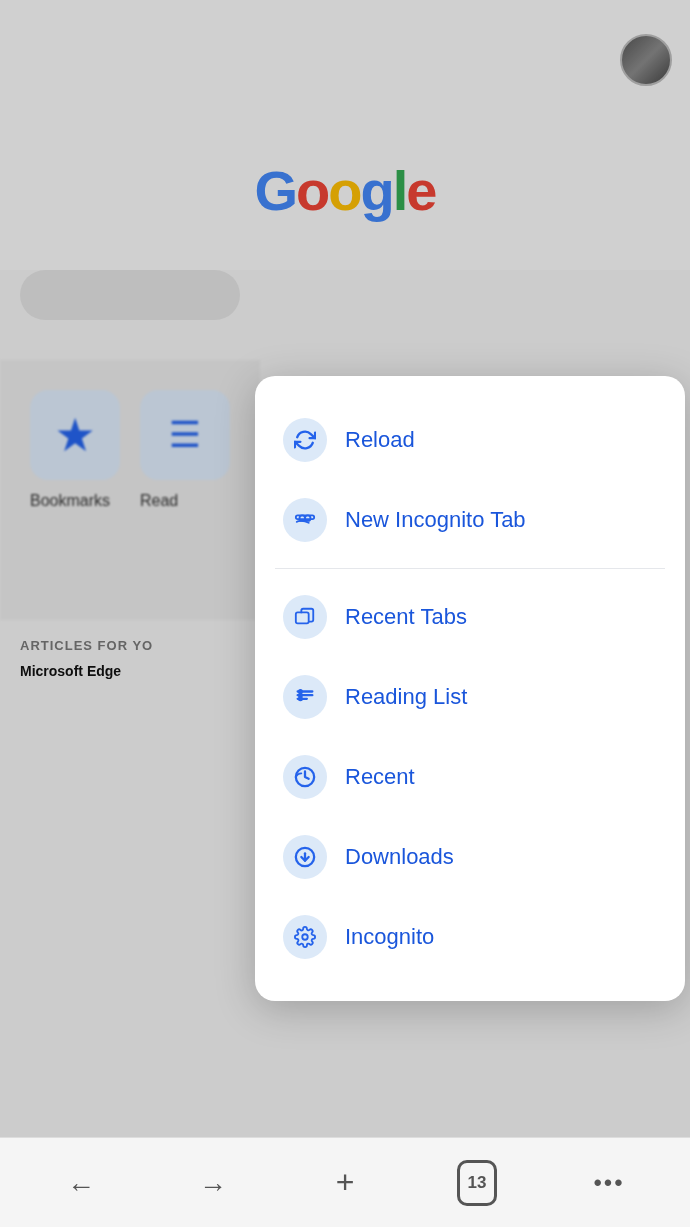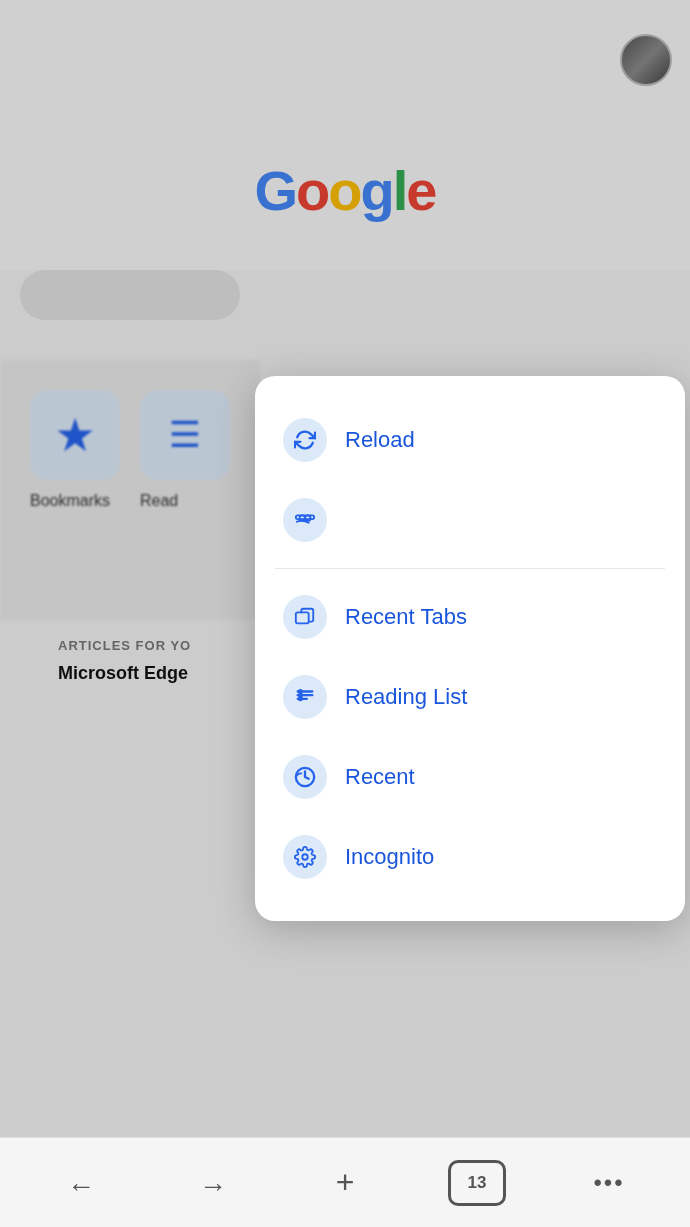--- a/index.html
+++ b/index.html
@@ -145,34 +145,33 @@
       font-size: 16px;
       color: #333;
     }
 
     
     .articles-area {
       position: absolute;
       top: 620px;
       left: 0;
       width: 260px;
-      padding: 18px 14px;
-      margin-left: 44px;
+      padding: 18px 20px;
     }
 
     .articles-label {
       font-size: 13px;
       color: #777;
       font-weight: 600;
       letter-spacing: 1px;
       text-transform: uppercase;
     }
 
     .article-title {
-      font-size: 18px;
+      font-size: 14px;
       font-weight: 700;
       color: #111;
       margin-top: 10px;
     }
 
     
     .overlay {
       position: absolute;
       top: 0; left: 0;
       width: 690px;
@@ -248,21 +247,21 @@
       width: 60px;
       height: 60px;
     }
 
     .nav-icon {
       font-size: 28px;
       color: #555;
     }
 
     .nav-tabs-badge {
-      width: 58px;
+      width: 40px;
       height: 46px;
       border: 3px solid #555;
       border-radius: 10px;
       display: flex;
       align-items: center;
       justify-content: center;
       font-size: 17px;
       font-weight: 600;
       color: #555;
     }
@@ -326,20 +325,21 @@
 
   <div class="menu-item">
     <div class="menu-item-icon">
       <svg width="22" height="22" viewBox="0 0 24 24" fill="none" stroke="#2563EB" stroke-width="2" stroke-linecap="round" stroke-linejoin="round">
         <circle cx="9" cy="10" r="3"></circle>
         <circle cx="15" cy="10" r="3"></circle>
         <path d="M3 14s1-1 5-1 8 2 8 2"></path>
         <rect x="2" y="7" width="20" height="4" rx="2"></rect>
       </svg>
     </div>
+    <span class="menu-item-label">New Incognito Tab</span>
   </div>
 
   <div class="menu-divider"></div>
 
 
   <div class="menu-item">
     <div class="menu-item-icon">
       <svg width="22" height="22" viewBox="0 0 24 24" fill="none" stroke="#2563EB" stroke-width="2" stroke-linecap="round" stroke-linejoin="round">
         <rect x="2" y="7" width="14" height="12" rx="2"></rect>
         <path d="M8 7V5a2 2 0 0 1 2-2h9a2 2 0 0 1 2 2v10a2 2 0 0 1-2 2h-2"></path>
@@ -367,20 +367,30 @@
       <svg width="22" height="22" viewBox="0 0 24 24" fill="none" stroke="#2563EB" stroke-width="2.5" stroke-linecap="round" stroke-linejoin="round">
         <circle cx="12" cy="12" r="10"></circle>
         <polyline points="12 6 12 12 16 14"></polyline>
         <path d="M2 12 C2 12 4 8 8 8" stroke="#2563EB" stroke-width="2"></path>
       </svg>
     </div>
     <span class="menu-item-label">Recent</span>
 
   </div>
 
+  <div class="menu-item">
+    <div class="menu-item-icon">
+      <svg width="22" height="22" viewBox="0 0 24 24" fill="none" stroke="#2563EB" stroke-width="2.5" stroke-linecap="round" stroke-linejoin="round">
+        <circle cx="12" cy="12" r="10"></circle>
+        <polyline points="8 12 12 16 16 12"></polyline>
+        <line x1="12" y1="8" x2="12" y2="16"></line>
+      </svg>
+    </div>
+    <span class="menu-item-label">Downloads</span>
+  </div>
 
   <div class="menu-item">
     <div class="menu-item-icon">
       <svg width="22" height="22" viewBox="0 0 24 24" fill="none" stroke="#2563EB" stroke-width="2" stroke-linecap="round" stroke-linejoin="round">
         <circle cx="12" cy="12" r="3"></circle>
         <path d="M19.4 15a1.65 1.65 0 0 0 .33 1.82l.06.06a2 2 0 0 1-2.83 2.83l-.06-.06a1.65 1.65 0 0 0-1.82-.33 1.65 1.65 0 0 0-1 1.51V21a2 2 0 0 1-4 0v-.09A1.65 1.65 0 0 0 9 19.4a1.65 1.65 0 0 0-1.82.33l-.06.06a2 2 0 0 1-2.83-2.83l.06-.06A1.65 1.65 0 0 0 4.68 15a1.65 1.65 0 0 0-1.51-1H3a2 2 0 0 1 0-4h.09A1.65 1.65 0 0 0 4.6 9a1.65 1.65 0 0 0-.33-1.82l-.06-.06a2 2 0 0 1 2.83-2.83l.06.06A1.65 1.65 0 0 0 9 4.68a1.65 1.65 0 0 0 1-1.51V3a2 2 0 0 1 4 0v.09a1.65 1.65 0 0 0 1 1.51 1.65 1.65 0 0 0 1.82-.33l.06-.06a2 2 0 0 1 2.83 2.83l-.06.06A1.65 1.65 0 0 0 19.4 9a1.65 1.65 0 0 0 1.51 1H21a2 2 0 0 1 0 4h-.09a1.65 1.65 0 0 0-1.51 1z"></path>
       </svg>
     </div>
     <span class="menu-item-label">Incognito</span>
   </div>

